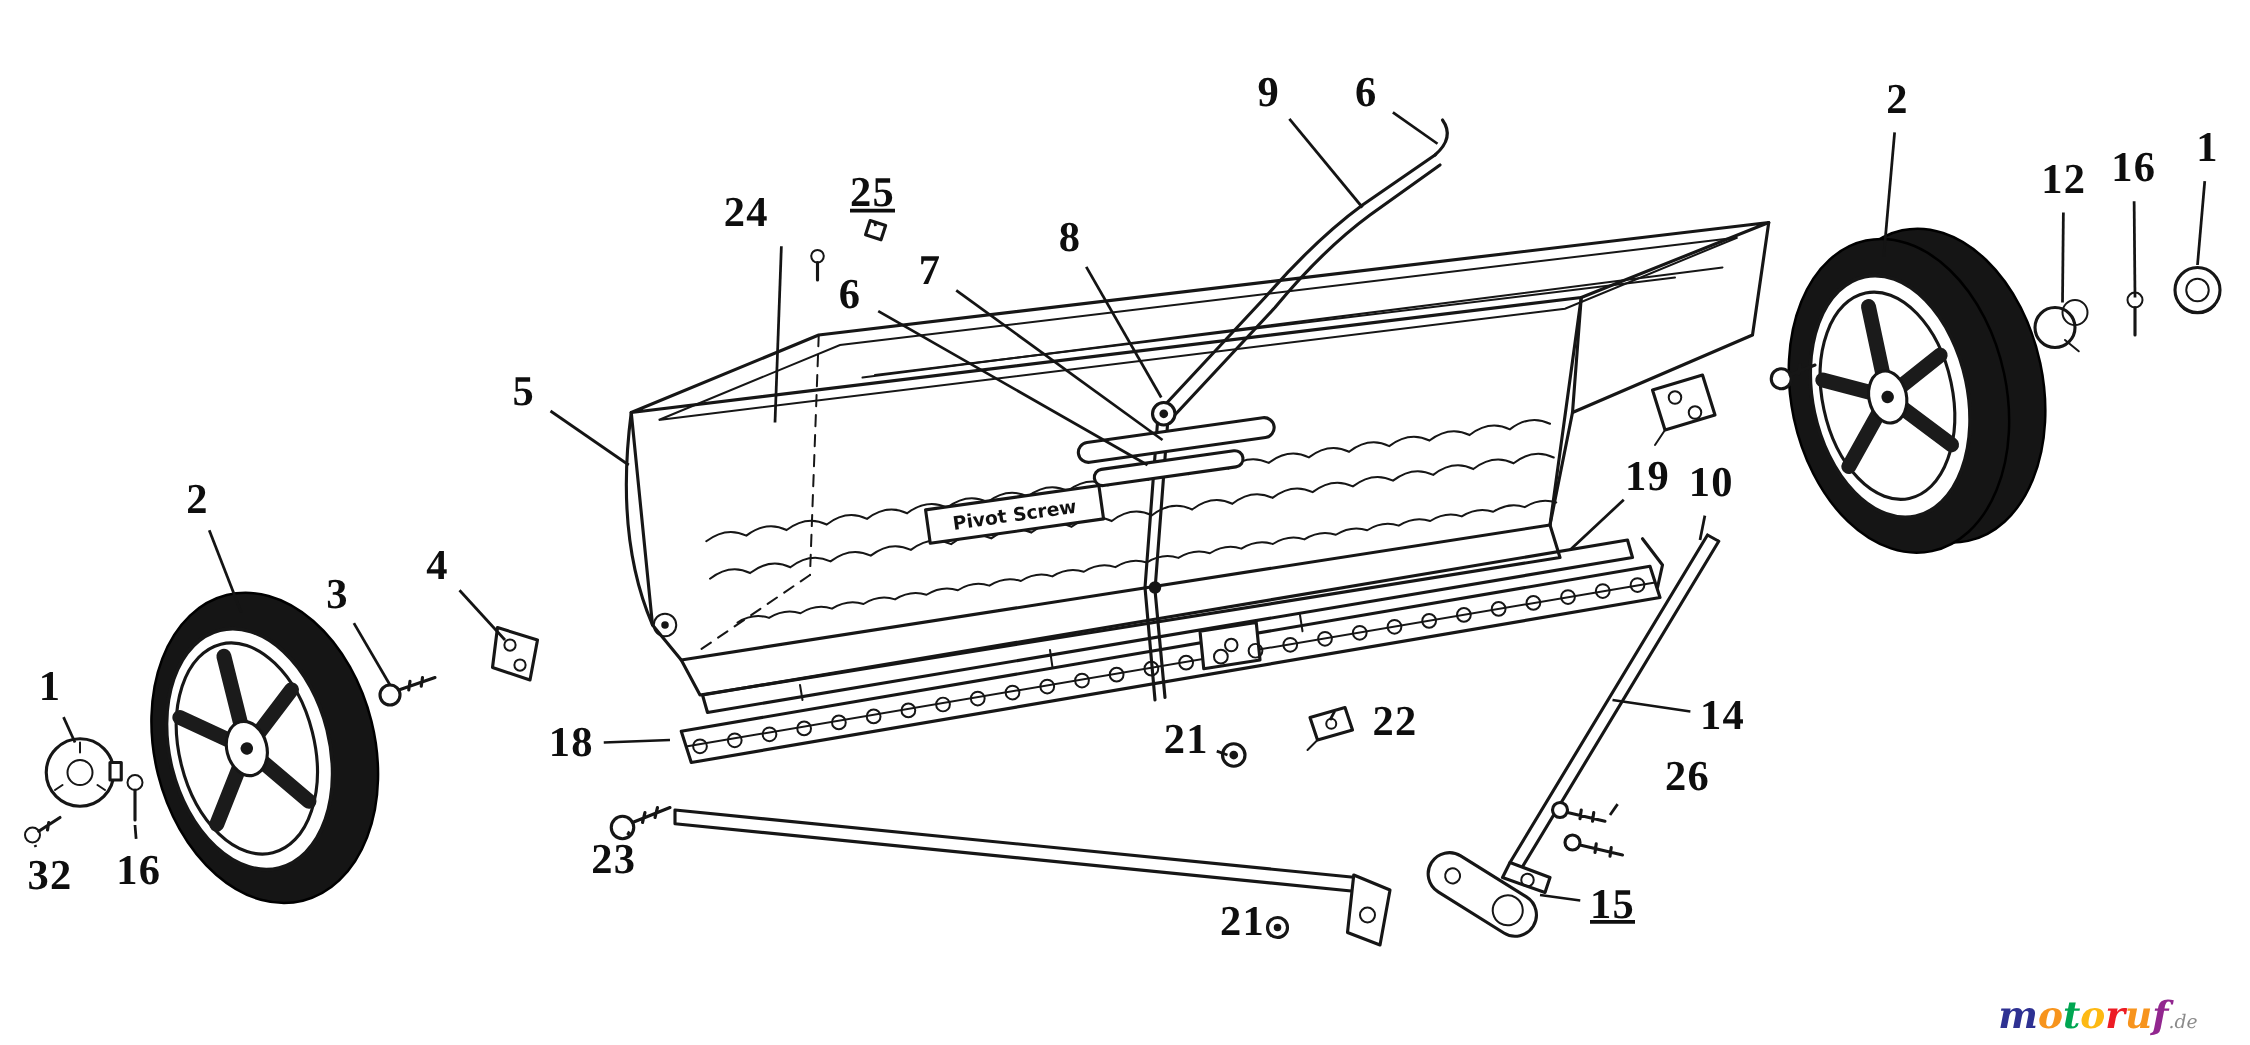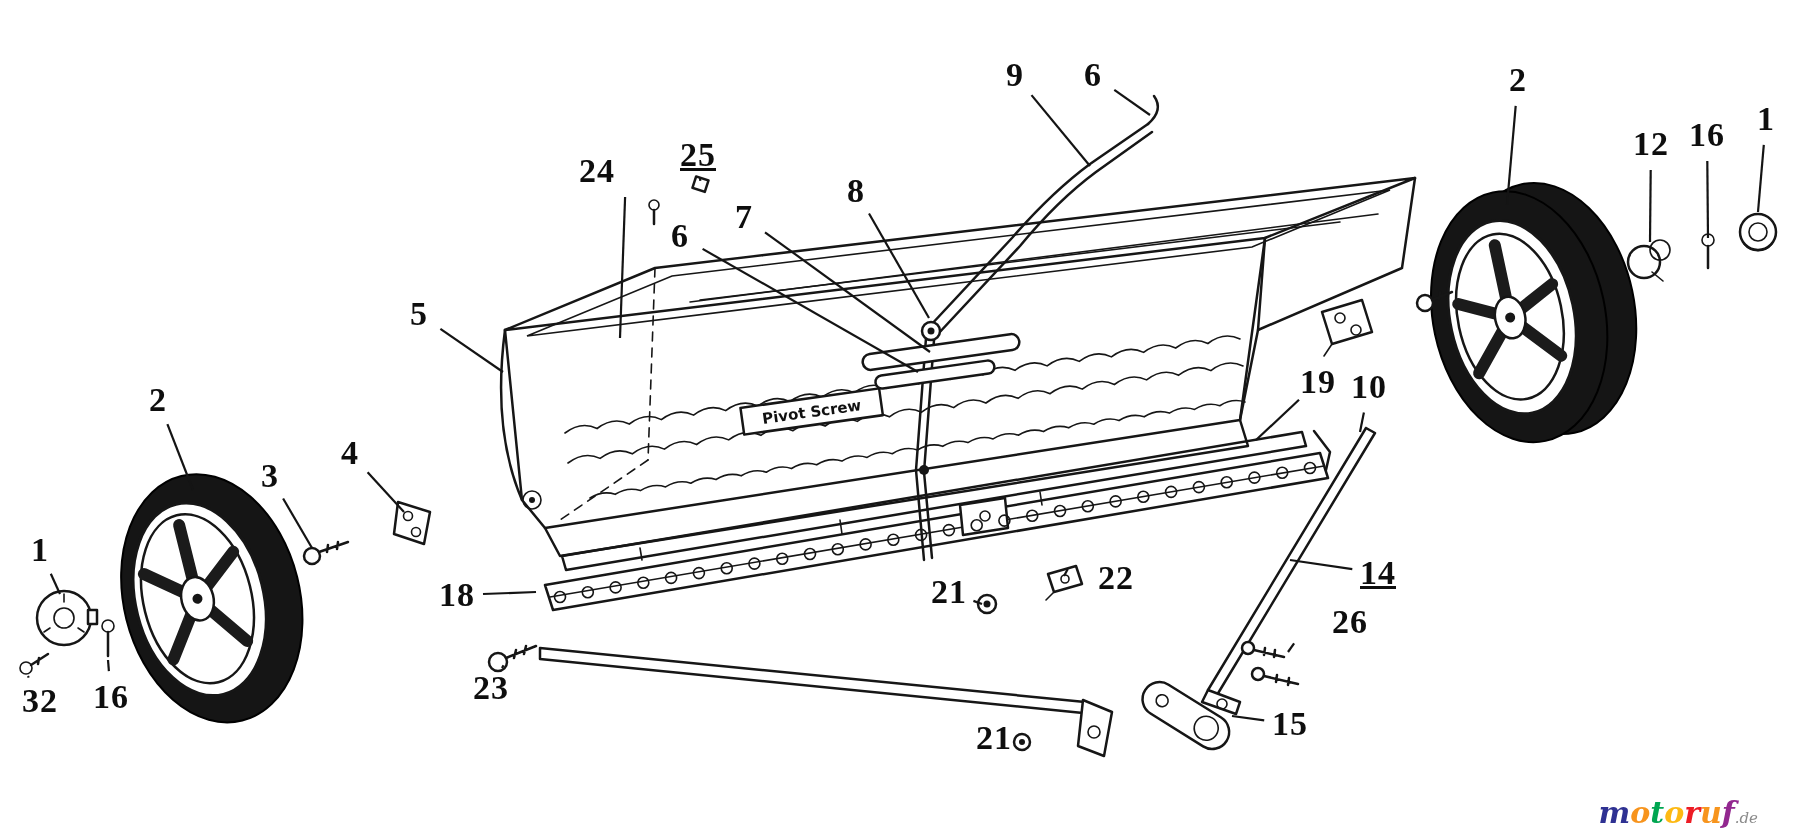--- a/index.html
+++ b/index.html
@@ -272,22 +272,22 @@
       <span class="part-label" style="left: 350px; top: 453px;">4</span>
       <span class="part-label" style="left: 40px; top: 550px;">1</span>
       <span class="part-label" style="left: 40px; top: 701px;">32</span>
       <span class="part-label" style="left: 111px; top: 697px;">16</span>
       <span class="part-label" style="left: 457px; top: 595px;">18</span>
       <span class="part-label" style="left: 491px; top: 688px;">23</span>
       <span class="part-label" style="left: 949px; top: 592px;">21</span>
       <span class="part-label" style="left: 1080px; top: 578px; margin-left: 36px;">22</span>
       <span class="part-label" style="left: 1318px; top: 382px;">19</span>
       <span class="part-label" style="left: 1369px; top: 387px;">10</span>
-      <span class="part-label" style="left: 1378px; top: 573px; text-decoration: underline;">14</span>
+      <span class="part-label" style="left: 1378px; top: 573px;">14</span>
       <span class="part-label" style="left: 1350px; top: 622px;">26</span>
-      <span class="part-label" style="left: 1290px; top: 724px;">15</span>
+      <span class="part-label" style="left: 1290px; top: 724px; text-decoration: underline;">15</span>
       <span class="part-label" style="left: 994px; top: 738px;">21</span>
     </div>
 
   <div class="watermark">
     <span id="wm-letters"><span style="color: rgb(46, 49, 146);">m</span><span style="color: rgb(247, 148, 29);">o</span><span style="color: rgb(0, 166, 81);">t</span><span style="color: rgb(253, 185, 19);">o</span><span style="color: rgb(237, 28, 36);">r</span><span style="color: rgb(247, 148, 29);">u</span><span style="color: rgb(146, 39, 143);">f</span></span><span class="suffix">.de</span>
   </div>
 </div>
 
 </body></html>

